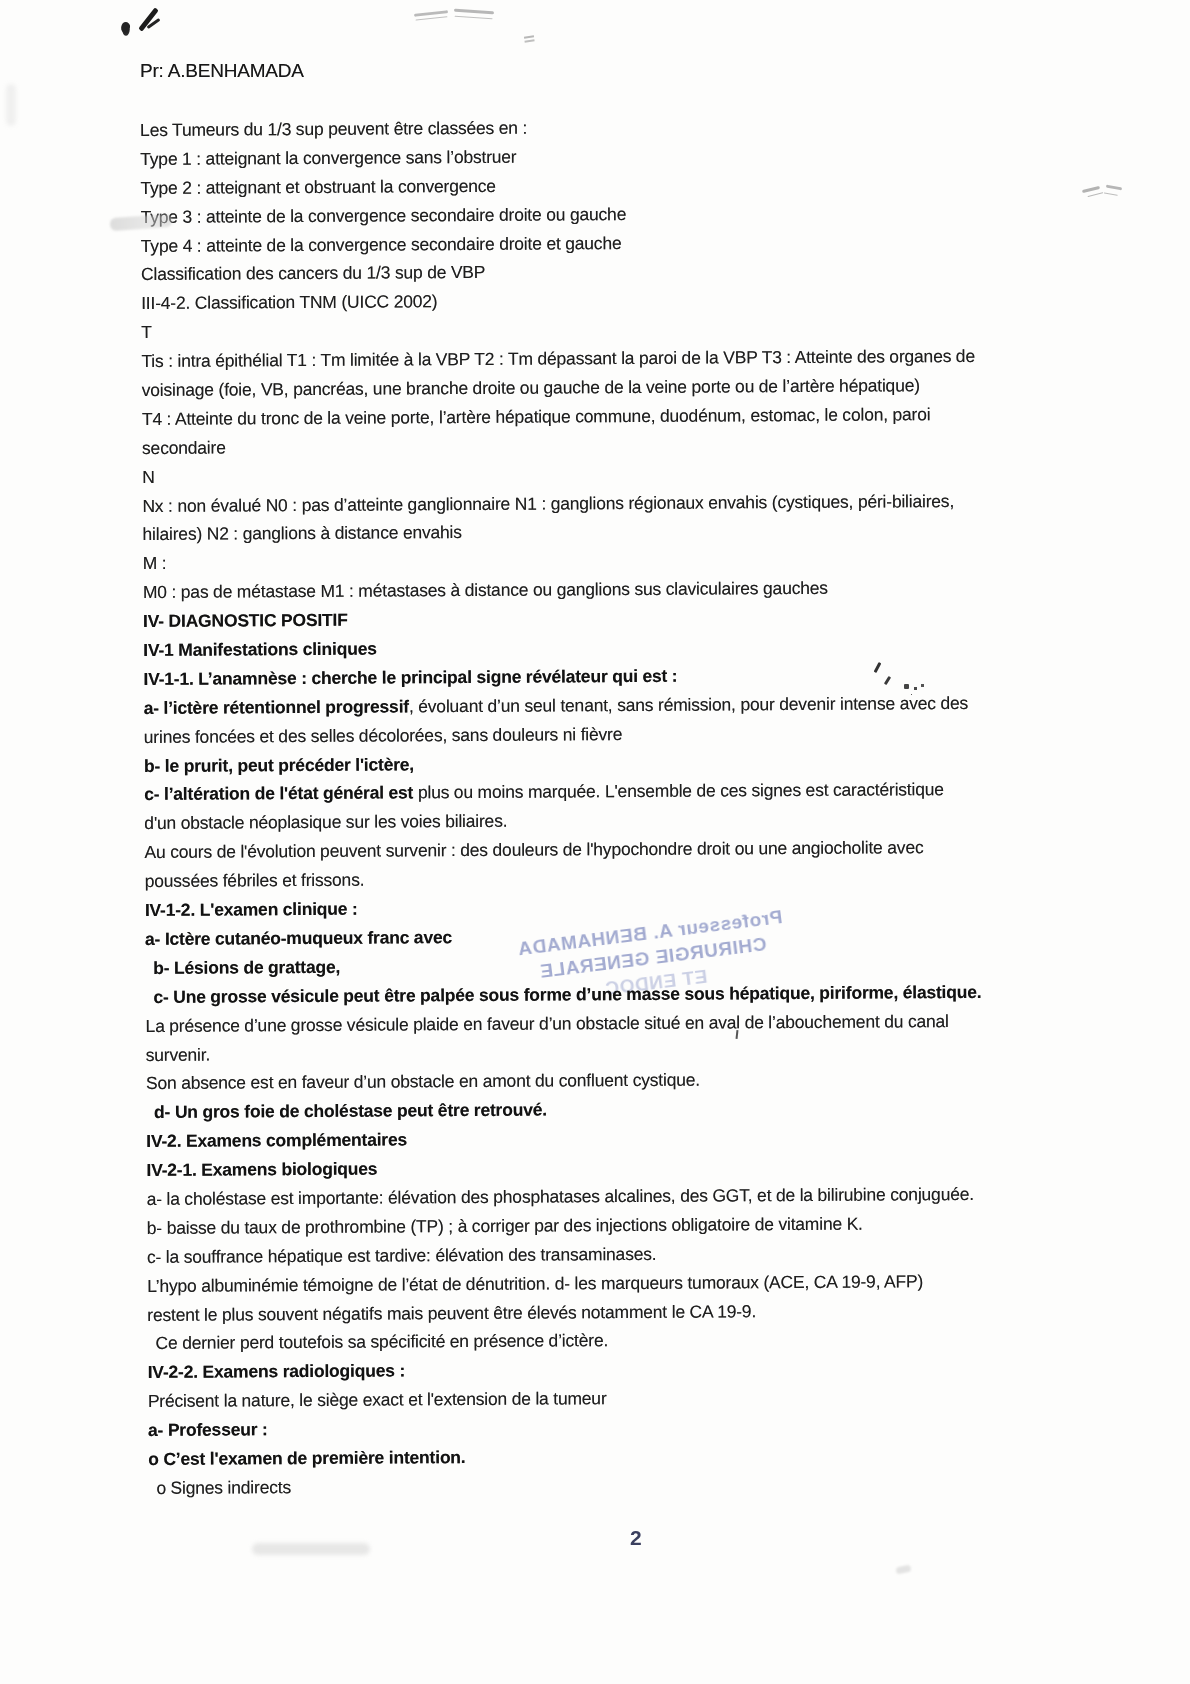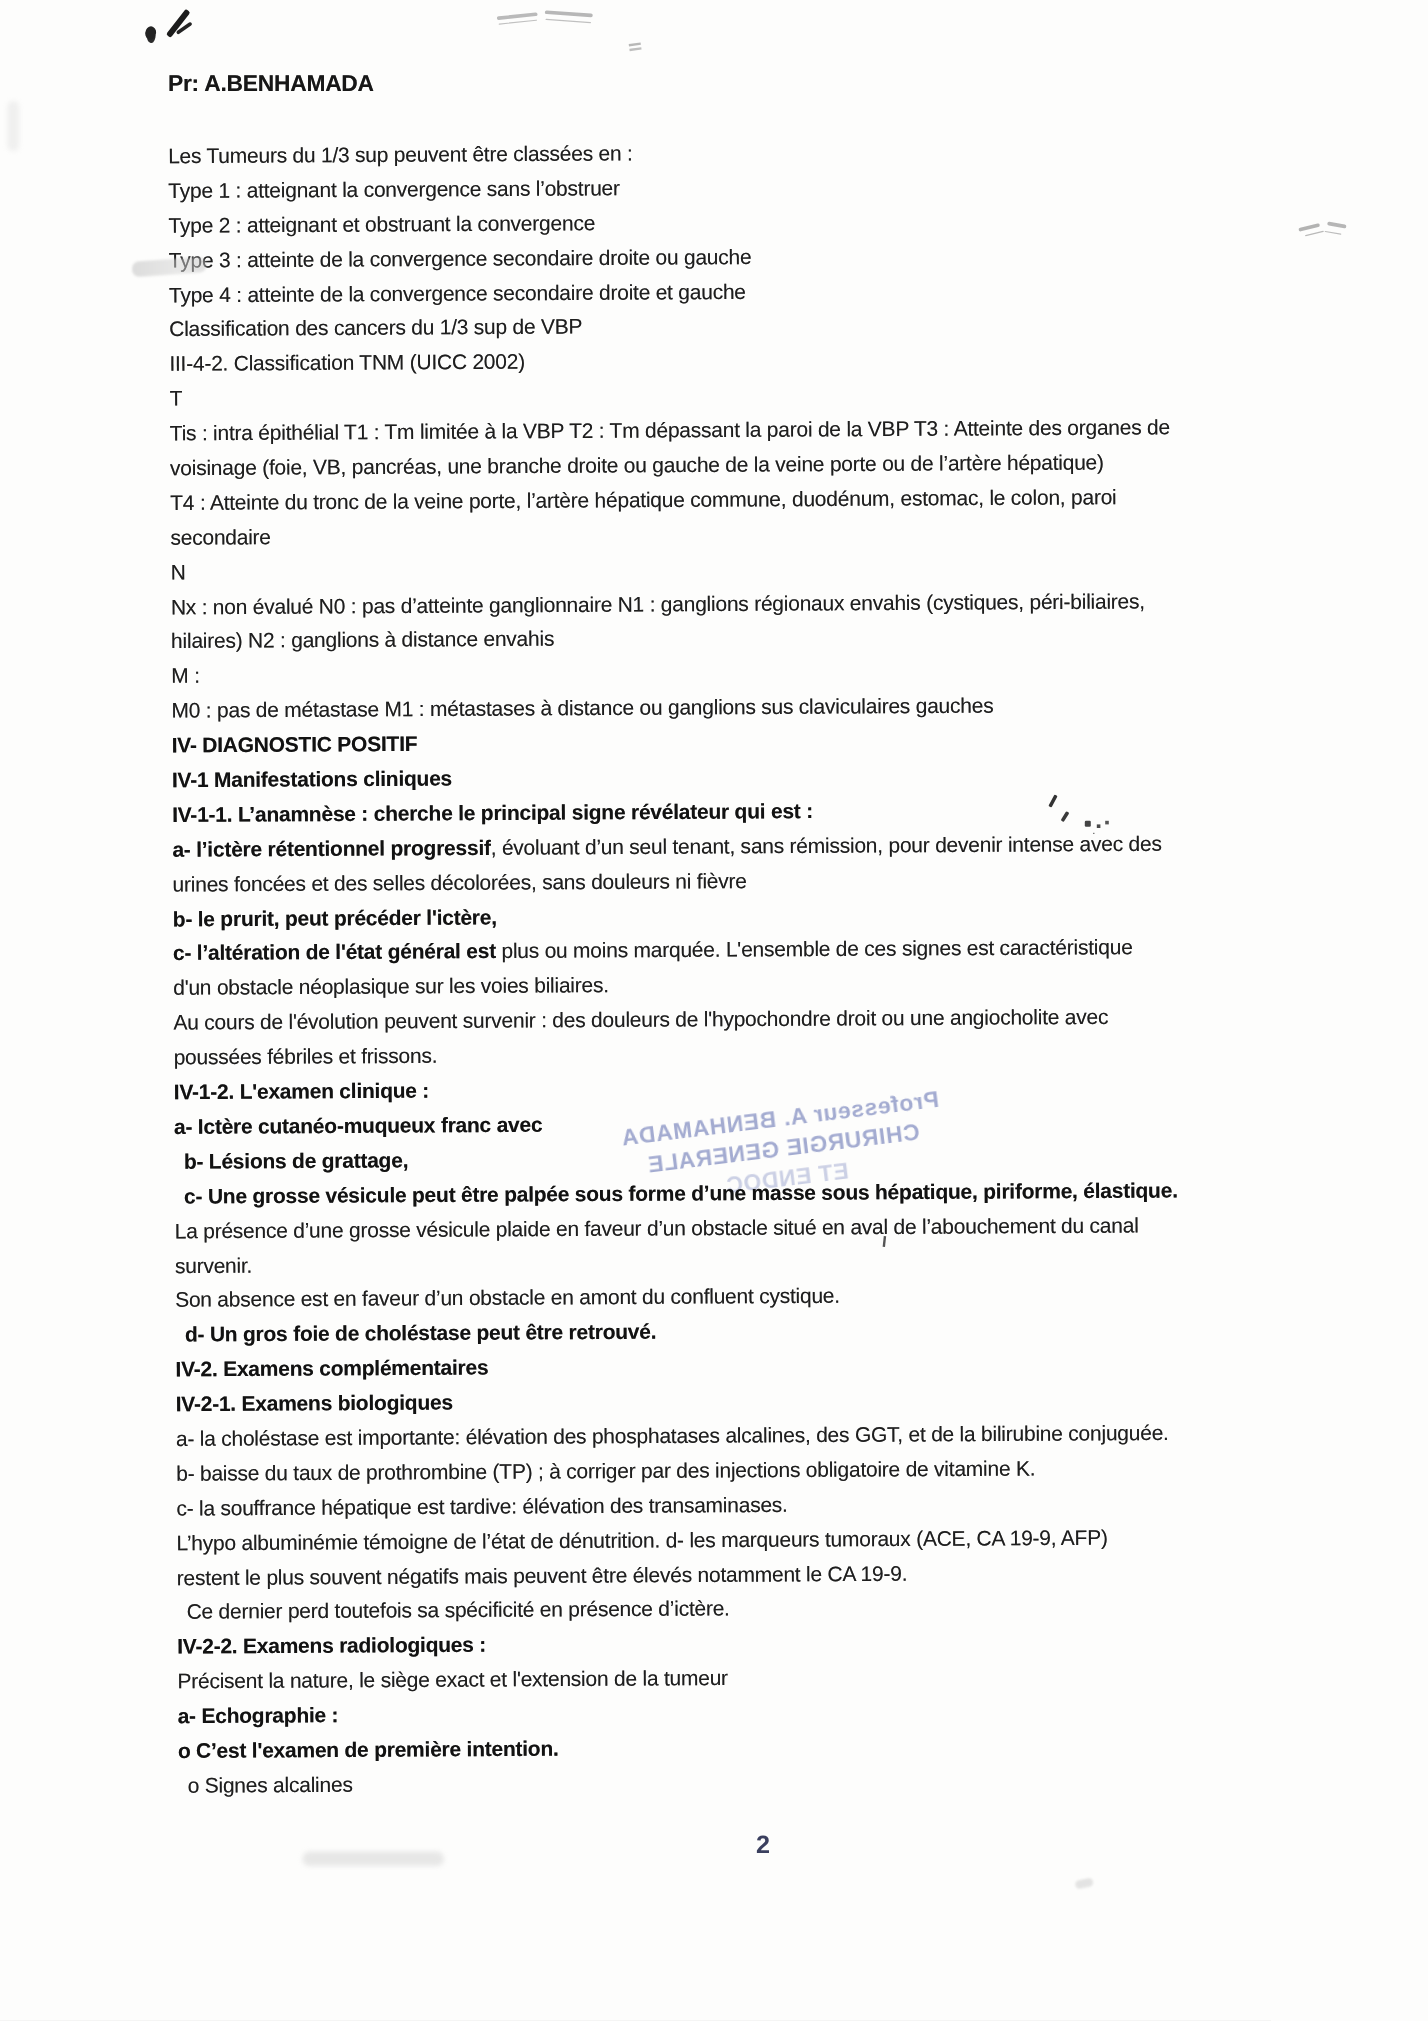--- a/index.html
+++ b/index.html
@@ -7,21 +7,21 @@
     position:relative;
     width:1190px;height:1684px;
     background:#fdfdfc;
     overflow:hidden;
     font-family:"Liberation Sans","DejaVu Sans",sans-serif;
     color:#1e1e1e;
   }
   
   .header{
     position:absolute;left:140px;top:60px;
-    font-size:19px;font-weight:700;color:#171717;
+    font-size:19px;font-weight:400;color:#171717;
     letter-spacing:-0.2px;
     text-shadow:0 0 .4px rgba(0,0,0,.5);
   }
   
   .lines{
     position:absolute;left:140px;top:116px;width:960px;
     transform:rotate(-0.35deg);transform-origin:0 0;
     z-index:2;
   }
   .line{
@@ -138,20 +138,20 @@
       <div class="line"><span class="b">IV-2. Examens complémentaires</span></div>
       <div class="line"><span class="b">IV-2-1. Examens biologiques</span></div>
       <div class="line"><span>a- la choléstase est importante: élévation des phosphatases alcalines, des GGT, et de la bilirubine conjuguée.</span></div>
       <div class="line"><span>b- baisse du taux de prothrombine (TP) ; à corriger par des injections obligatoire de vitamine K.</span></div>
       <div class="line"><span>c- la souffrance hépatique est tardive: élévation des transaminases.</span></div>
       <div class="line"><span>L’hypo albuminémie témoigne de l’état de dénutrition. d- les marqueurs tumoraux (ACE, CA 19-9, AFP)</span></div>
       <div class="line"><span>restent le plus souvent négatifs mais peuvent être élevés notamment le CA 19-9.</span></div>
       <div class="line indent"><span>Ce dernier perd toutefois sa spécificité en présence d’ictère.</span></div>
       <div class="line"><span class="b">IV-2-2. Examens radiologiques :</span></div>
       <div class="line"><span>Précisent la nature, le siège exact et l'extension de la tumeur</span></div>
-      <div class="line"><span class="b">a- Echographie :</span></div>
+      <div class="line"><span class="b">a- Professeur :</span></div>
       <div class="line"><span class="b">o C’est l'examen de première intention.</span></div>
-      <div class="line indent"><span>o Signes alcalines</span></div>
+      <div class="line indent"><span>o Signes indirects</span></div>
     </div>
 
   <div class="page-number">2</div>
 
 </div>
 
 </body></html>

